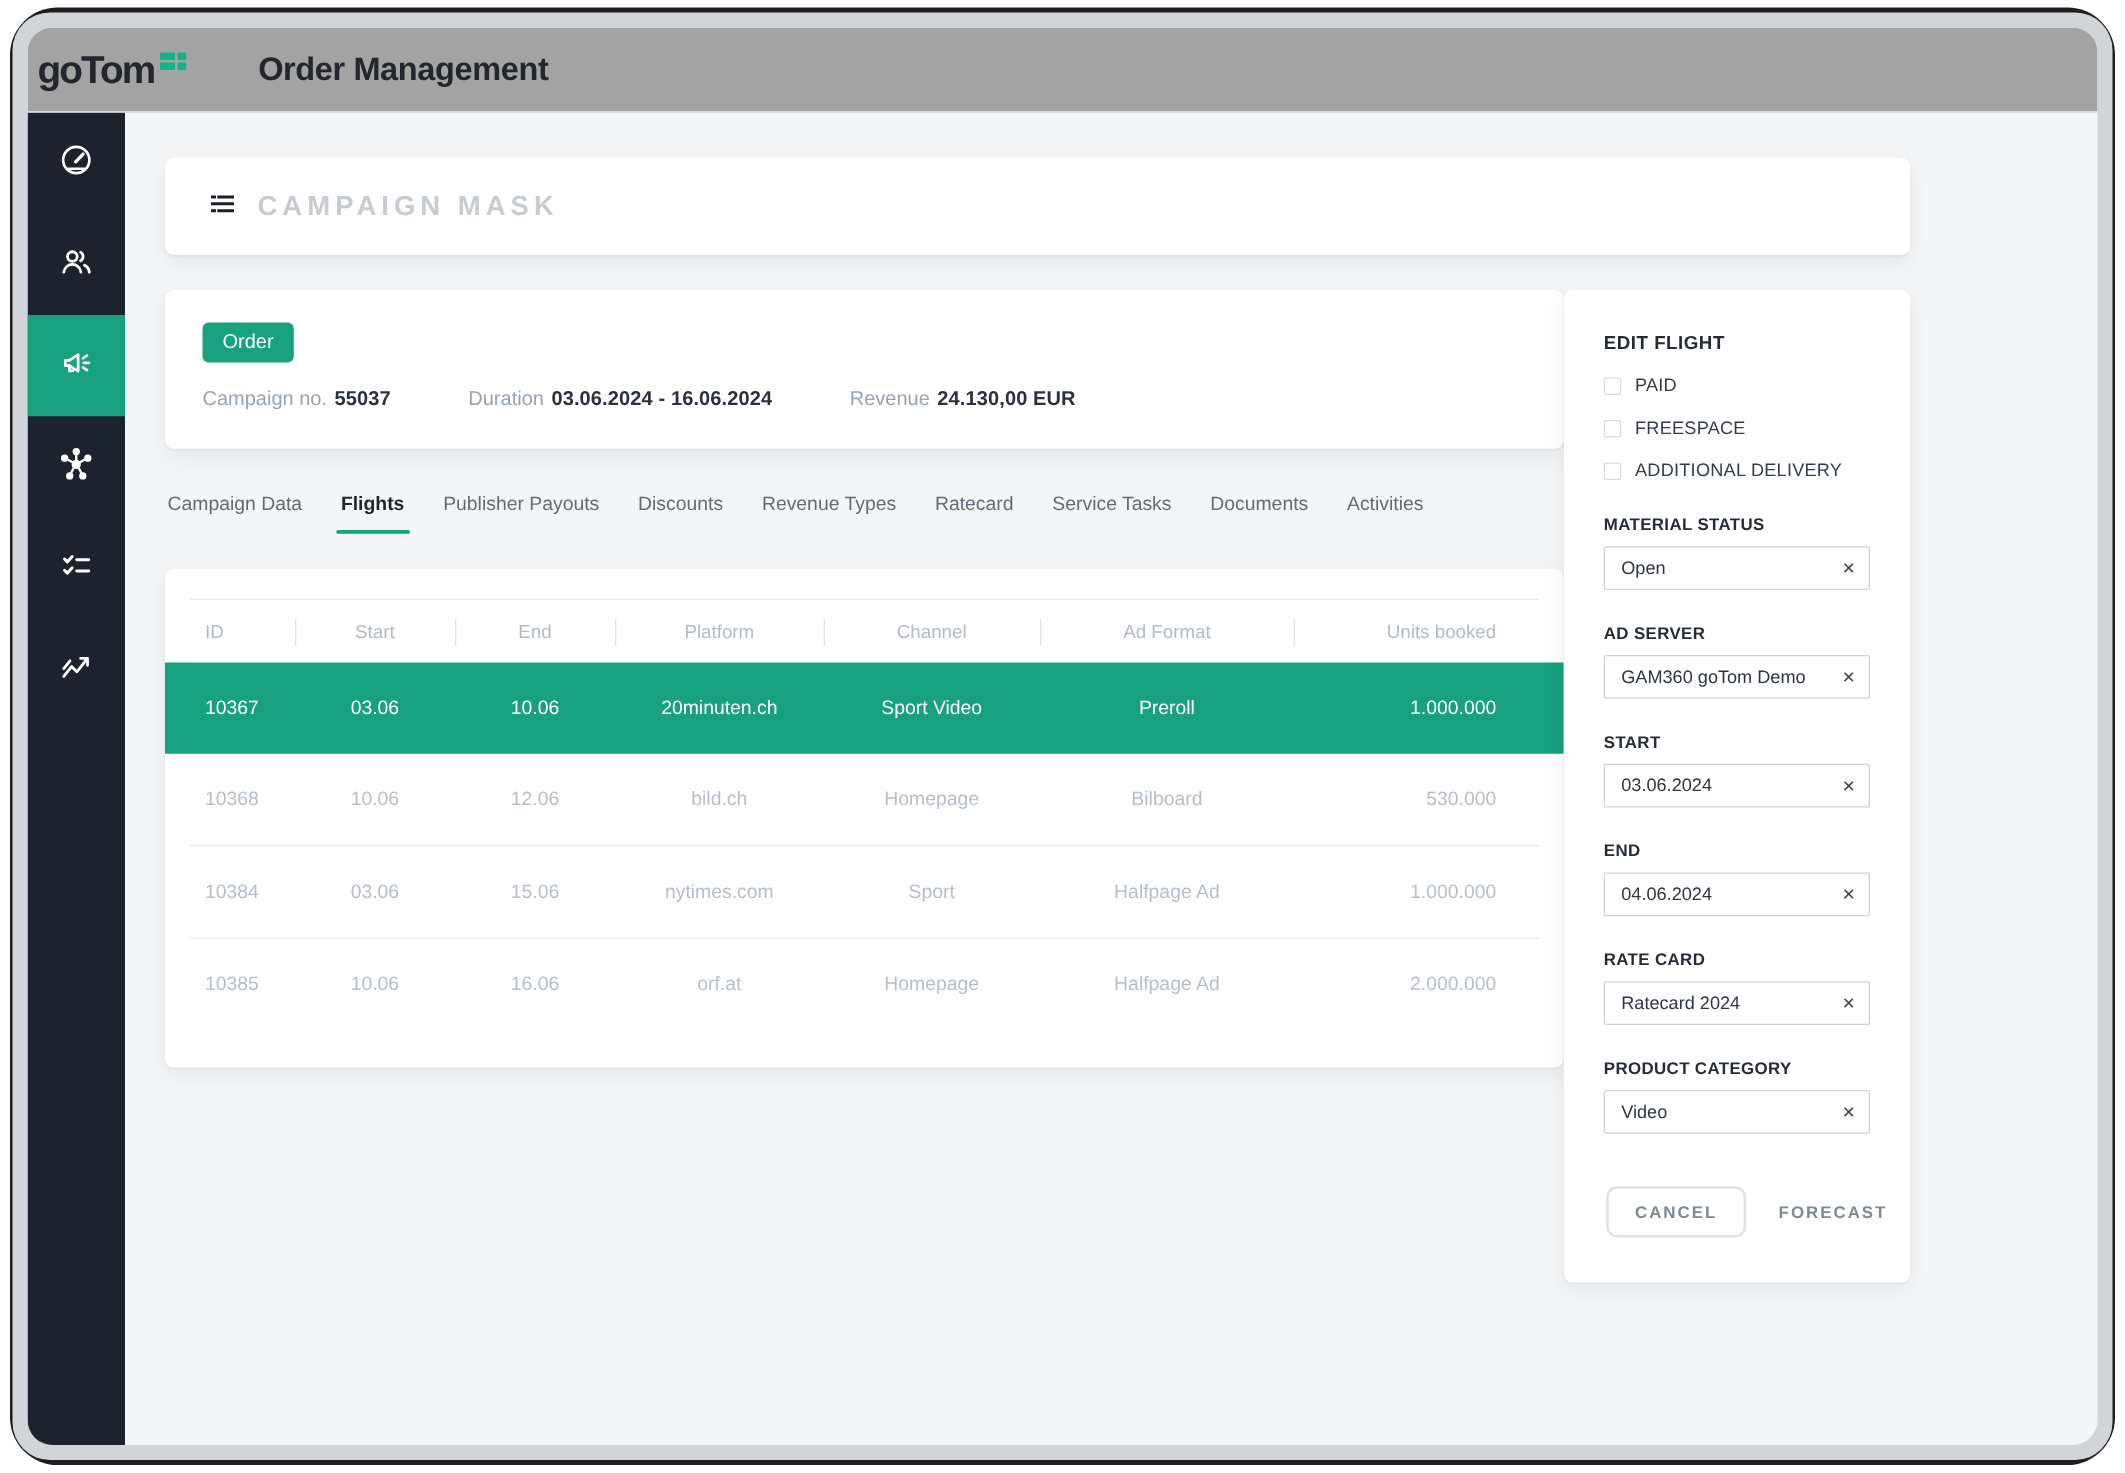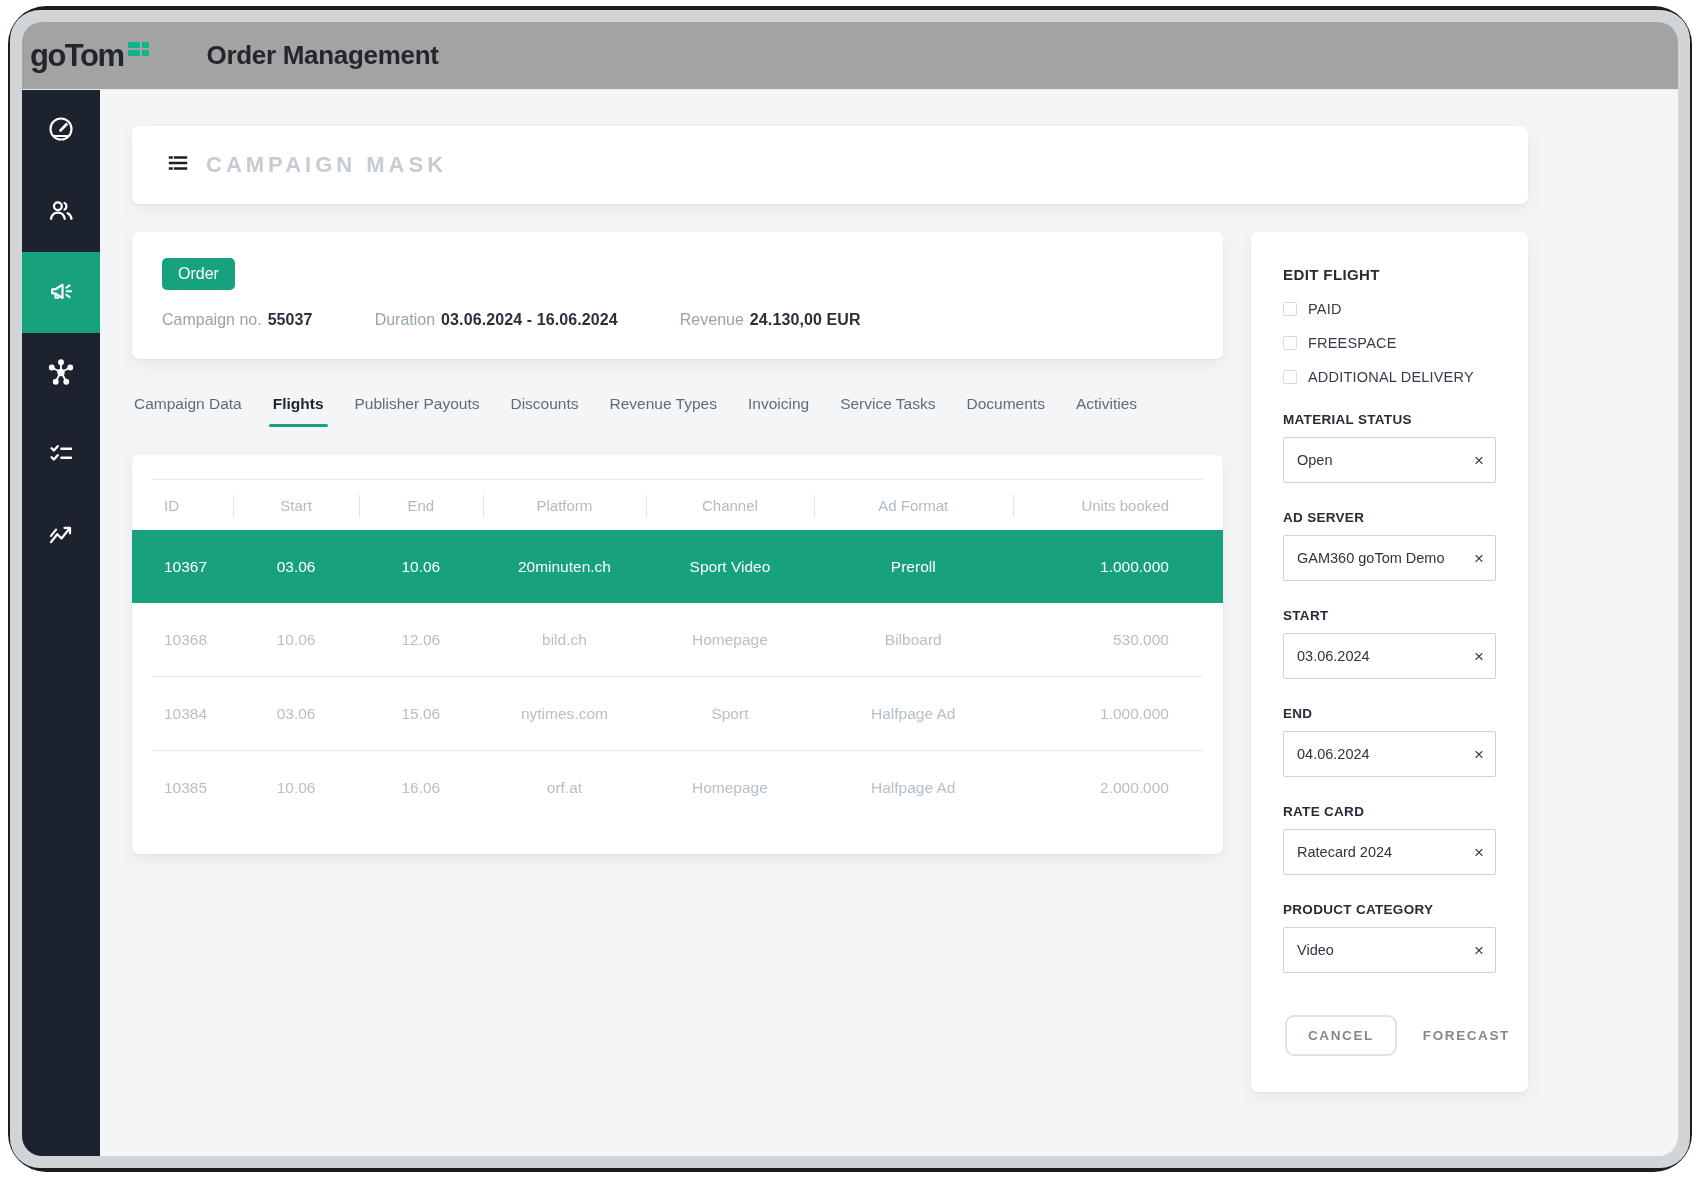--- a/index.html
+++ b/index.html
@@ -31,21 +31,21 @@
   .side-item svg { width:30px; height:30px; }
 
   .main { flex:1; padding:36px 150px 0 32px; overflow:hidden; }
 
   .card { background:#fff; border-radius:7px; box-shadow:0 1px 2px rgba(20,30,40,.05), 0 6px 18px rgba(20,30,40,.06); }
 
   
   .mask-card { height:78px; display:flex; align-items:center; padding:0 34px; margin-bottom:28px; }
   .mask-title { font-size:22px; font-weight:bold; color:#c6ccd2; letter-spacing:4px; margin-left:16px; }
 
-  .content-row { display:flex; gap:28px; align-items:flex-start; }
+  .content-row { display:flex; align-items:flex-start; }
   .left-col { flex:1; min-width:0; }
   .right-col { width:277px; flex:0 0 277px; }
 
   
   .order-card { padding:26px 30px 30px; }
   .order-badge { display:inline-block; background:#17a17c; color:#fff; font-size:16px;
     padding:7px 16px; border-radius:5px; }
   .order-stats { display:flex; gap:62px; margin-top:21px; align-items:baseline; }
   .stat { font-size:16px; color:#97a3ad; }
   .stat b { color:#2a313c; font-weight:bold; margin-left:6px; letter-spacing:0.1px; }
@@ -74,21 +74,21 @@
   .row-sep { height:1px; background:#e9eceF; margin:0 20px; }
 
   
   .panel { padding:34px 32px 36px; }
   .panel-title { font-size:15px; font-weight:bold; color:#262c36; letter-spacing:0.4px; }
   .check-row { display:flex; align-items:center; gap:11px; margin-top:18px; cursor:pointer; }
   .checkbox { width:14px; height:14px; border:1.5px solid #d7dbdf; border-radius:2px; background:#fff; flex:0 0 14px; }
   .check-label { font-size:14.5px; color:#343c47; letter-spacing:0.2px; }
   .field-group { margin-top:27px; }
   .field-label { font-size:13.5px; font-weight:bold; color:#262c36; letter-spacing:0.3px; }
-  .field-box { margin-top:10px; height:46px; border:1px solid #ced3d8; border-radius:2px; background:#fff;
+  .field-box { margin-top:10px; height:35px; border:1px solid #ced3d8; border-radius:2px; background:#fff;
     display:flex; align-items:center; padding:0 11px 0 13px; cursor:pointer; }
   .field-value { flex:1; font-size:14.5px; color:#2e3540; }
   .clear-x { font-size:17px; color:#3a414b; line-height:1; cursor:pointer; }
   .panel-buttons { display:flex; align-items:center; gap:26px; margin-top:42px; padding-left:2px; }
   .btn-cancel { border:2px solid #dde4e1; border-radius:9px; background:#fff; padding:11px 21px;
     font-family:inherit; font-size:13.5px; font-weight:bold; color:#7e8a90; letter-spacing:1.6px; cursor:pointer; }
   .btn-forecast { border:none; background:none; font-family:inherit; font-size:13.5px; font-weight:bold;
     color:#7e8a90; letter-spacing:1.6px; cursor:pointer; }
 </style>
 </head>
@@ -209,21 +209,21 @@
                   </div>
                 </div>
               </div>
 
               <div class="tabs">
                 <div class="tab">Campaign Data</div>
                 <div class="tab active">Flights</div>
                 <div class="tab">Publisher Payouts</div>
                 <div class="tab">Discounts</div>
                 <div class="tab">Revenue Types</div>
-                <div class="tab">Invoicing</div>
+                <div class="tab">Ratecard</div>
                 <div class="tab">Service Tasks</div>
                 <div class="tab">Documents</div>
                 <div class="tab">Activities</div>
               </div>
 
               <div class="card table-card">
                 <div class="tgrid thead">
                   <div class="th">ID</div>
                   <div class="th">Start</div>
                   <div class="th">End</div>

